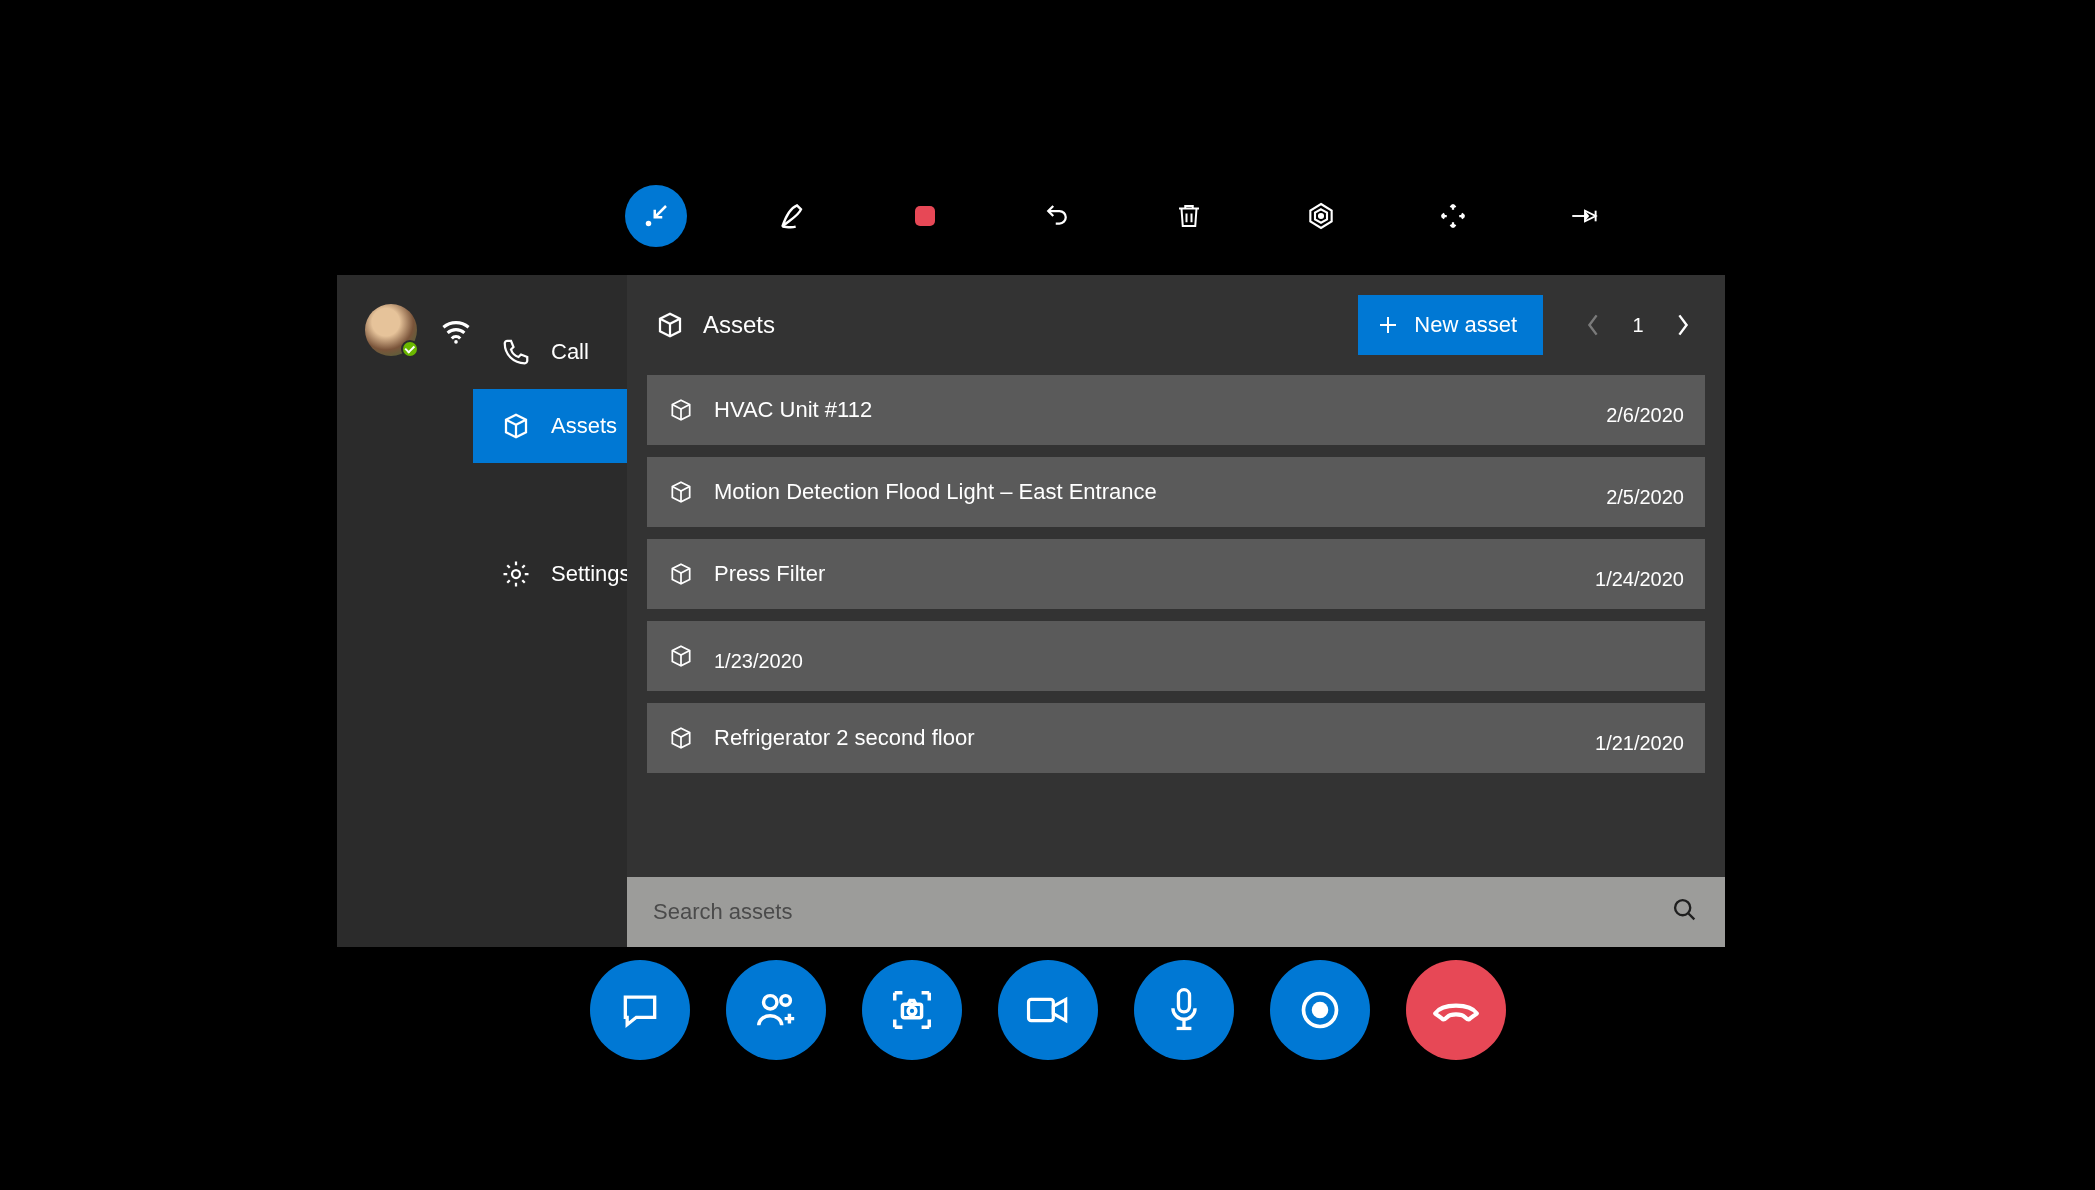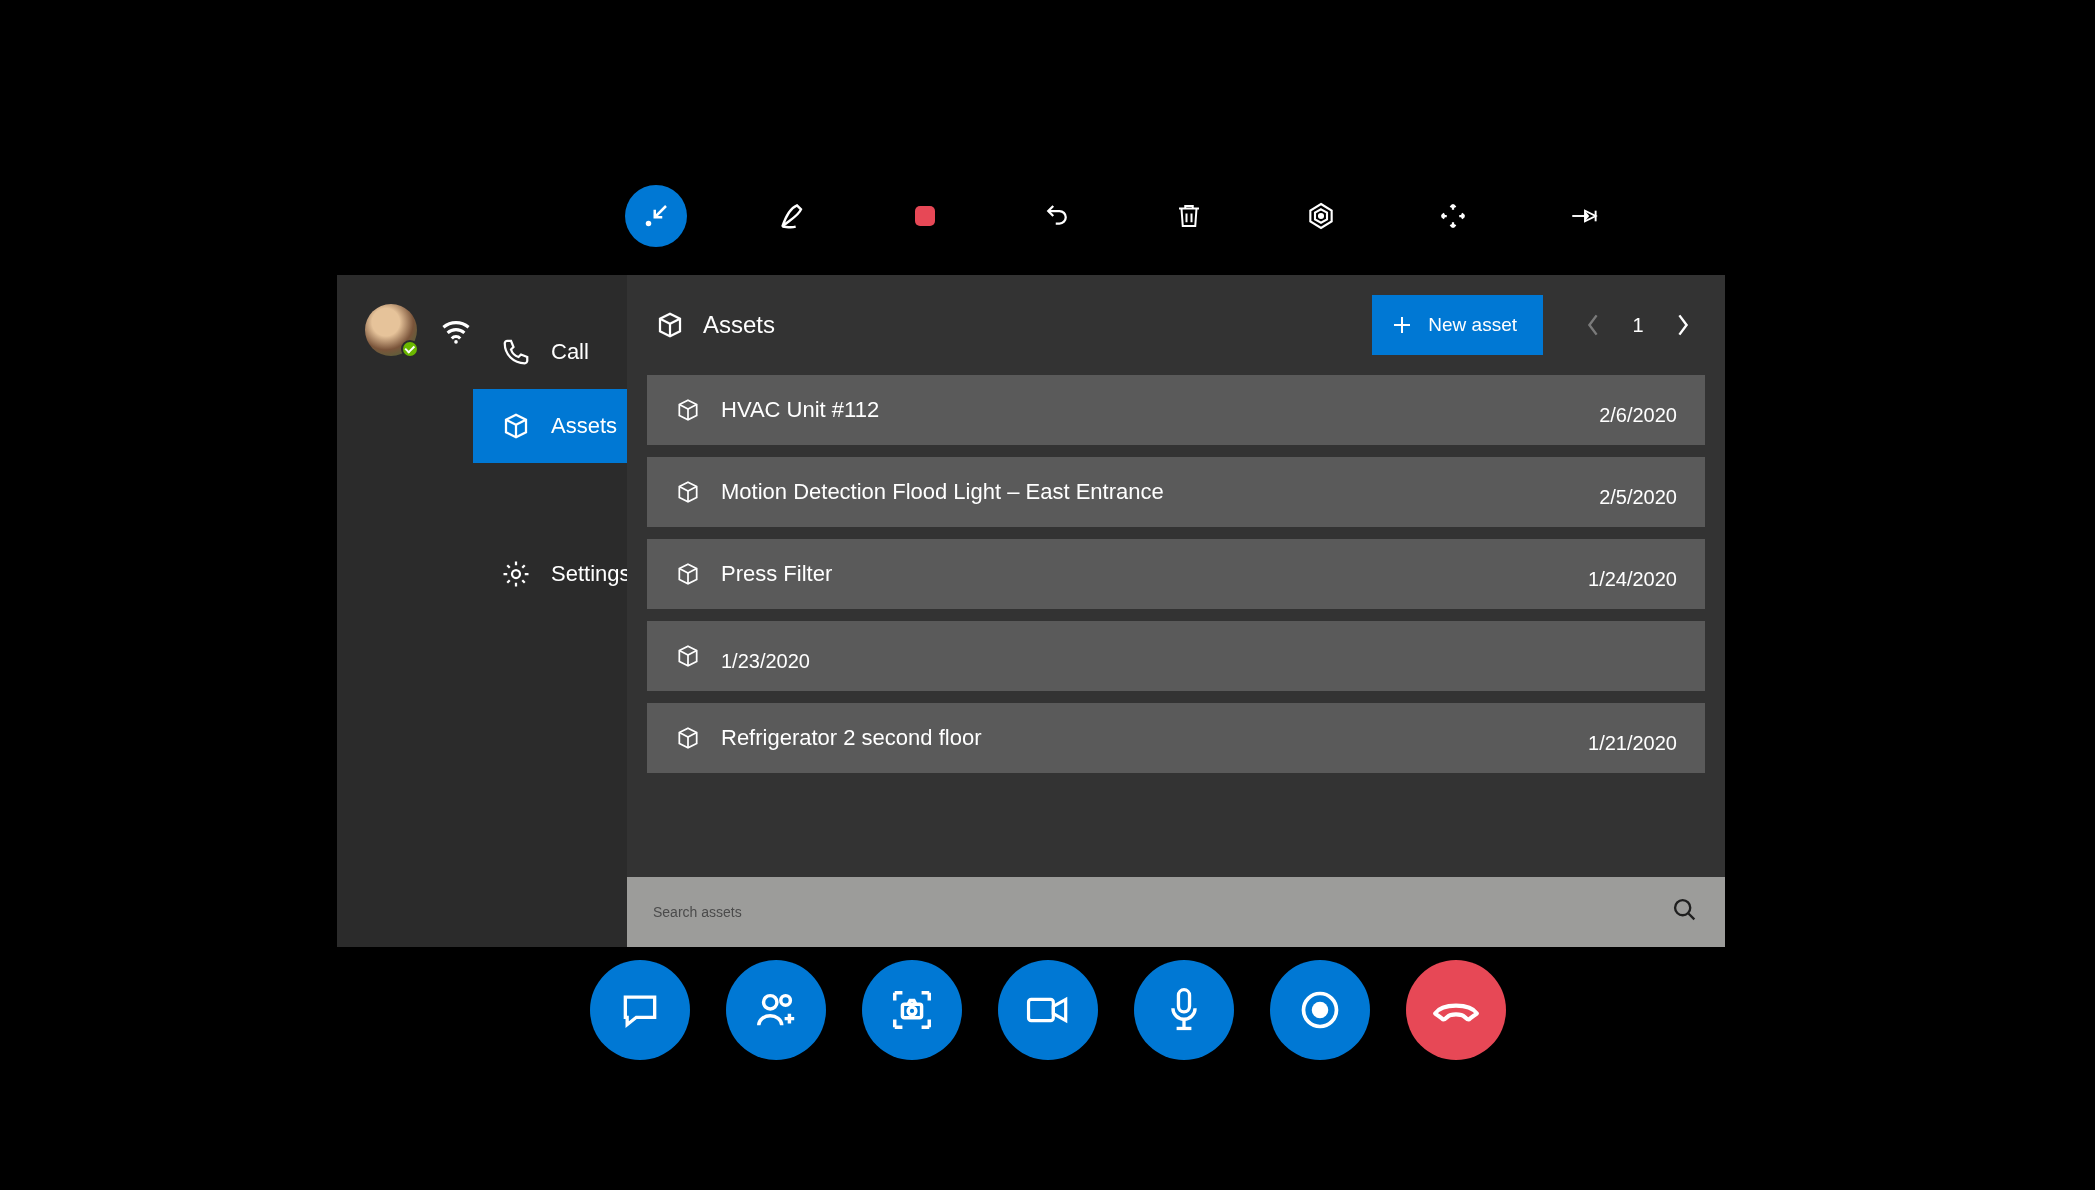--- a/index.html
+++ b/index.html
@@ -127,21 +127,21 @@
     font-weight: 400;
     flex: 1;
     display:flex;align-items:center;gap:18px;
   }
   .new-asset-btn {
     background: #0078D4;
     color: #fff;
     border: none;
     height: 60px;
     padding: 0 26px 0 18px;
-    font-size: 19px;
+    font-size: 22px;
     display: flex;
     align-items: center;
     gap: 14px;
     cursor: pointer;
   }
   .pager {
     display: flex;
     align-items: center;
     gap: 20px;
     margin-left: 18px;
@@ -161,42 +161,42 @@
     padding: 0 20px;
     display: flex;
     flex-direction: column;
     gap: 12px;
   }
   .row {
     background: #5a5a5a;
     height: 70px;
     display: flex;
     align-items: center;
-    padding: 0 28px;
+    padding: 0 21px;
     gap: 20px;
     font-size: 22px;
   }
   .row .row-label { flex: 1; }
   .row .row-date { color: #fff; font-size: 20px; margin-top: 11px; }
 
   .search-bar {
     margin-top: auto;
     height: 70px;
     background: #9c9c9a;
     display: flex;
     align-items: center;
     padding: 0 26px;
     gap: 16px;
   }
   .search-bar input {
     flex: 1;
     background: transparent;
     border: none;
     outline: none;
-    font-size: 14px;
+    font-size: 22px;
     color: #7f1d1d;
   }
   .search-bar input::placeholder { color: #4b4b4b; }
   .search-bar .mag { color:#1f1f1f; }
 
   
   .call-bar {
     position: absolute;
     top: 960px;
     left: 0;

